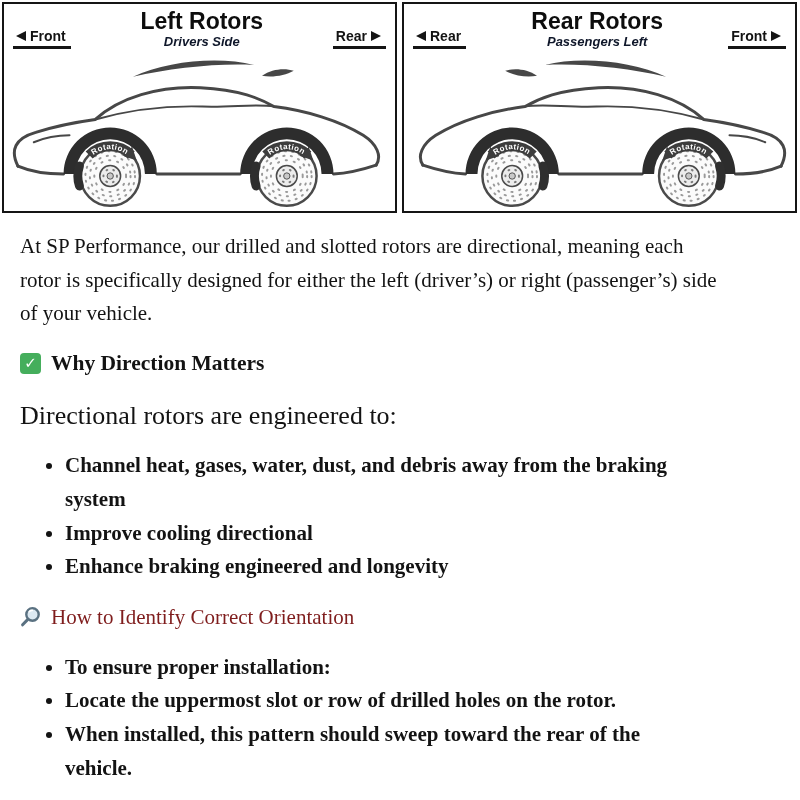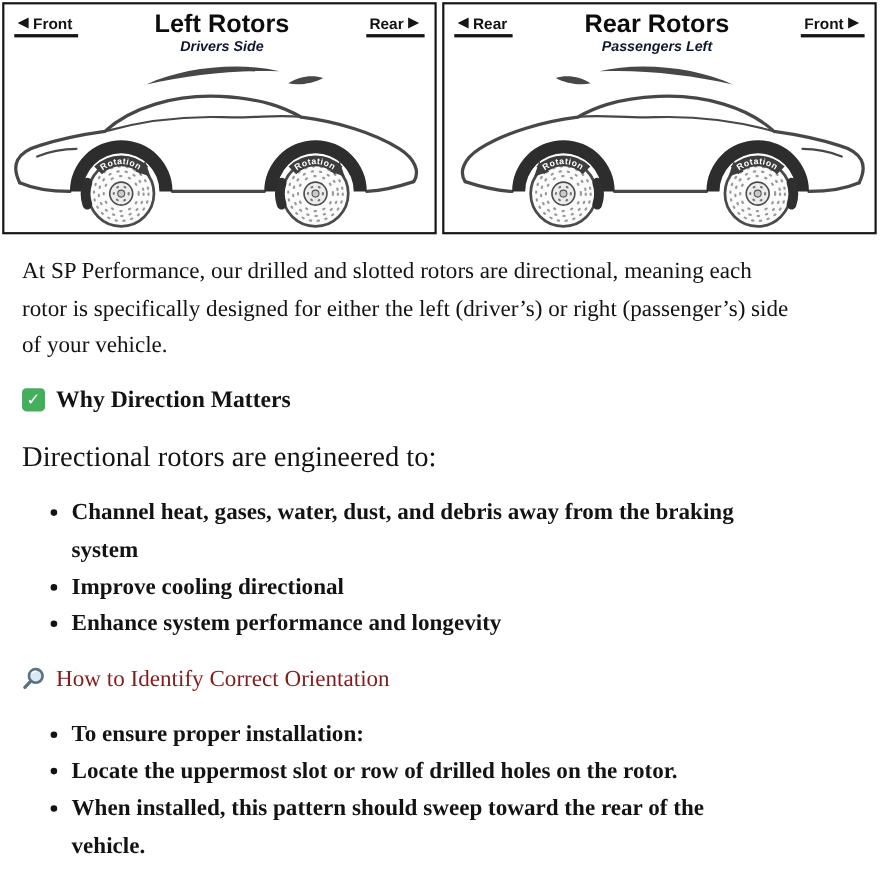--- a/index.html
+++ b/index.html
@@ -10,21 +10,21 @@
     color:#131313;
     overflow:hidden;
   }
 
   
   .diagrams { display:flex; gap:5px; padding:2px 3px 0 2px; }
   .diagram {
     flex:1; border:2px solid #151515; height:211px; background:#fff;
     display:flex; flex-direction:column;
   }
-  .diag-header { display:flex; justify-content:space-between; align-items:flex-start; padding:7px 9px 0 9px; }
+  .diag-header { display:flex; justify-content:space-between; align-items:flex-end; padding:7px 9px 0 9px; }
   .dir {
     display:inline-flex; align-items:center; gap:4px;
     border-bottom:3px solid #151515; padding:0 5px 2px 3px;
     font-family:"Liberation Sans", sans-serif; font-weight:bold; font-size:14px;
     margin-top:2px;
   }
   .tri { width:0; height:0; border-top:5px solid transparent; border-bottom:5px solid transparent; }
   .tri-left  { border-right:10px solid #151515; }
   .tri-right { border-left:10px solid #151515; }
   .diag-titles { display:flex; flex-direction:column; align-items:center; margin-top:-3px; }
@@ -213,21 +213,21 @@
     <h2 class="sec-h2">
       <span class="check-icon">✓</span>
       <span>Why Direction Matters</span>
     </h2>
 
     <p class="lead">Directional rotors are engineered to:</p>
 
     <ul class="blist">
       <li>Channel heat, gases, water, dust, and debris away from the braking system</li>
       <li>Improve cooling directional</li>
-      <li>Enhance system performance and longevity</li>
+      <li>Enhance braking engineered and longevity</li>
     </ul>
 
     <h3 class="sec-h3">
       <svg class="mag-icon" viewBox="0 0 22 22" aria-hidden="true">
         <circle cx="12.5" cy="8.5" r="6.2" fill="#dce9f2" stroke="#5a7181" stroke-width="2.4"></circle>
         <line x1="7.6" y1="13.6" x2="2.6" y2="18.8" stroke="#5a7181" stroke-width="3" stroke-linecap="round"></line>
         <path d="M9.2,5.6 A4,4 0 0 1 12.3,4.4" fill="none" stroke="#ffffff" stroke-width="1.6" stroke-linecap="round"></path>
       </svg>
       <span>How to Identify Correct Orientation</span>
     </h3>

